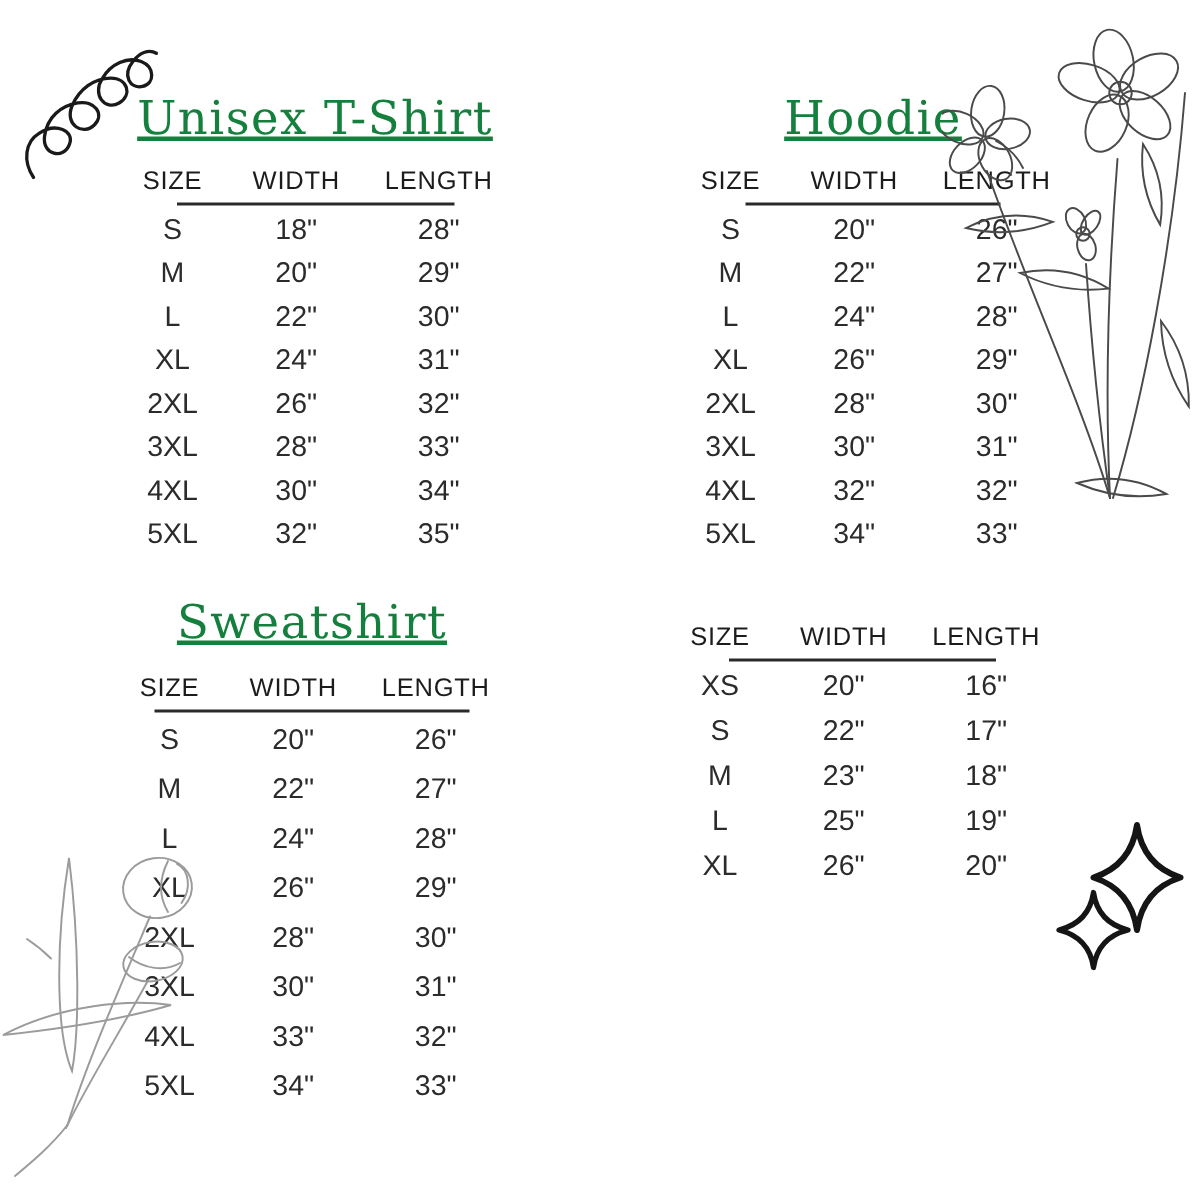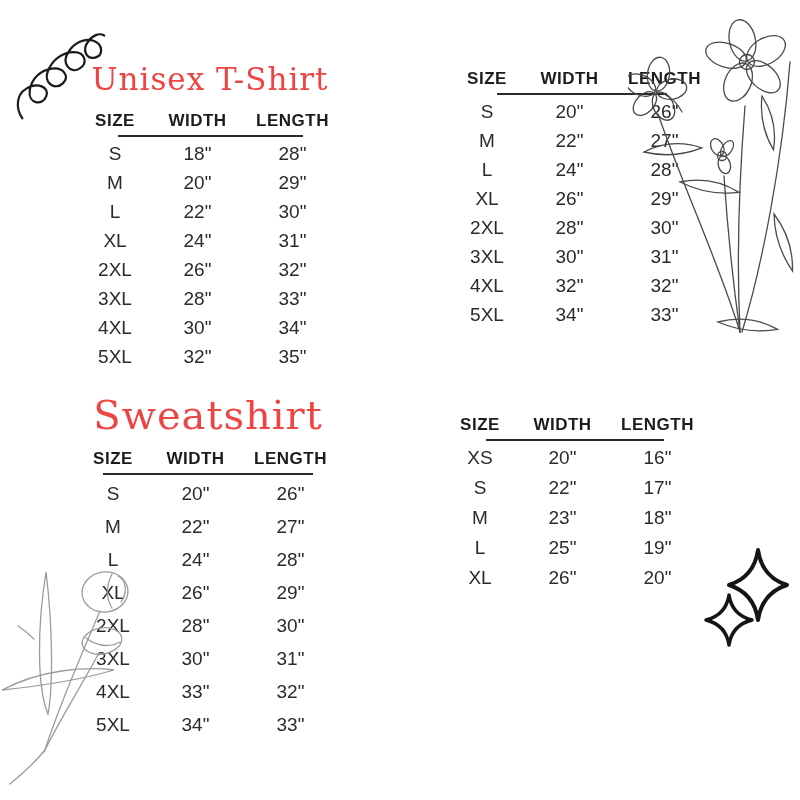--- a/index.html
+++ b/index.html
@@ -14,39 +14,40 @@
     background: #ffffff;
     overflow: hidden;
   }
   .chart-block {
     position: absolute;
     text-align: center;
   }
   .chart-title {
     font-family: "DejaVu Serif", serif;
     font-weight: 400;
-    color: #ef4444;
+    color: #15803d;
     letter-spacing: 1px;
     white-space: nowrap;
+    text-decoration: underline;
   }
   .block-unisex  { left: 80px;  top: 58px;  width: 260px; --rowh: 29px; --rulew: 185px; }
   .block-hoodie  { left: 452px; top: 58px;  width: 260px; --rowh: 29px; --rulew: 170px; }
   .block-sweat   { left: 78px;  top: 392px; width: 260px; --rowh: 33px; --rulew: 210px; }
   .block-kids    { left: 445px; top: 404px; width: 260px; --rowh: 30px; --rulew: 178px; }
   .block-unisex .chart-title { font-size: 31px; line-height: 42px; }
   .block-hoodie .chart-title { font-size: 31px; line-height: 42px; }
-  .block-sweat  .chart-title { font-size: 40px; line-height: 46px; }
+  .block-sweat  .chart-title { font-size: 31px; line-height: 46px; }
   .block-kids   .chart-title { font-size: 32px; line-height: 44px; }
 
   .thead {
     display: grid;
     grid-template-columns: 70px 95px 95px;
     margin-top: 10px;
     font-size: 17px;
-    font-weight: 700;
+    font-weight: 400;
     letter-spacing: 0.5px;
     color: #1c1c1c;
     line-height: 22px;
   }
   .rule {
     width: var(--rulew);
     border-top: 2px solid #2a2a2a;
     margin: 3px auto 0;
   }
   .tbody { margin-top: 2px; }
@@ -113,20 +114,21 @@
         </div>
         <div class="row">
           <span class="cell">5XL</span>
           <span class="cell">32"</span>
           <span class="cell">35"</span>
         </div>
       </div>
   </section>
 
   <section class="chart-block block-hoodie">
+    <h2 class="chart-title">Hoodie</h2>
     <div class="thead">
         <span>SIZE</span>
         <span>WIDTH</span>
         <span>LENGTH</span>
       </div>
     <div class="rule"></div>
     <div class="tbody">
         <div class="row">
           <span class="cell">S</span>
           <span class="cell">20"</span>

